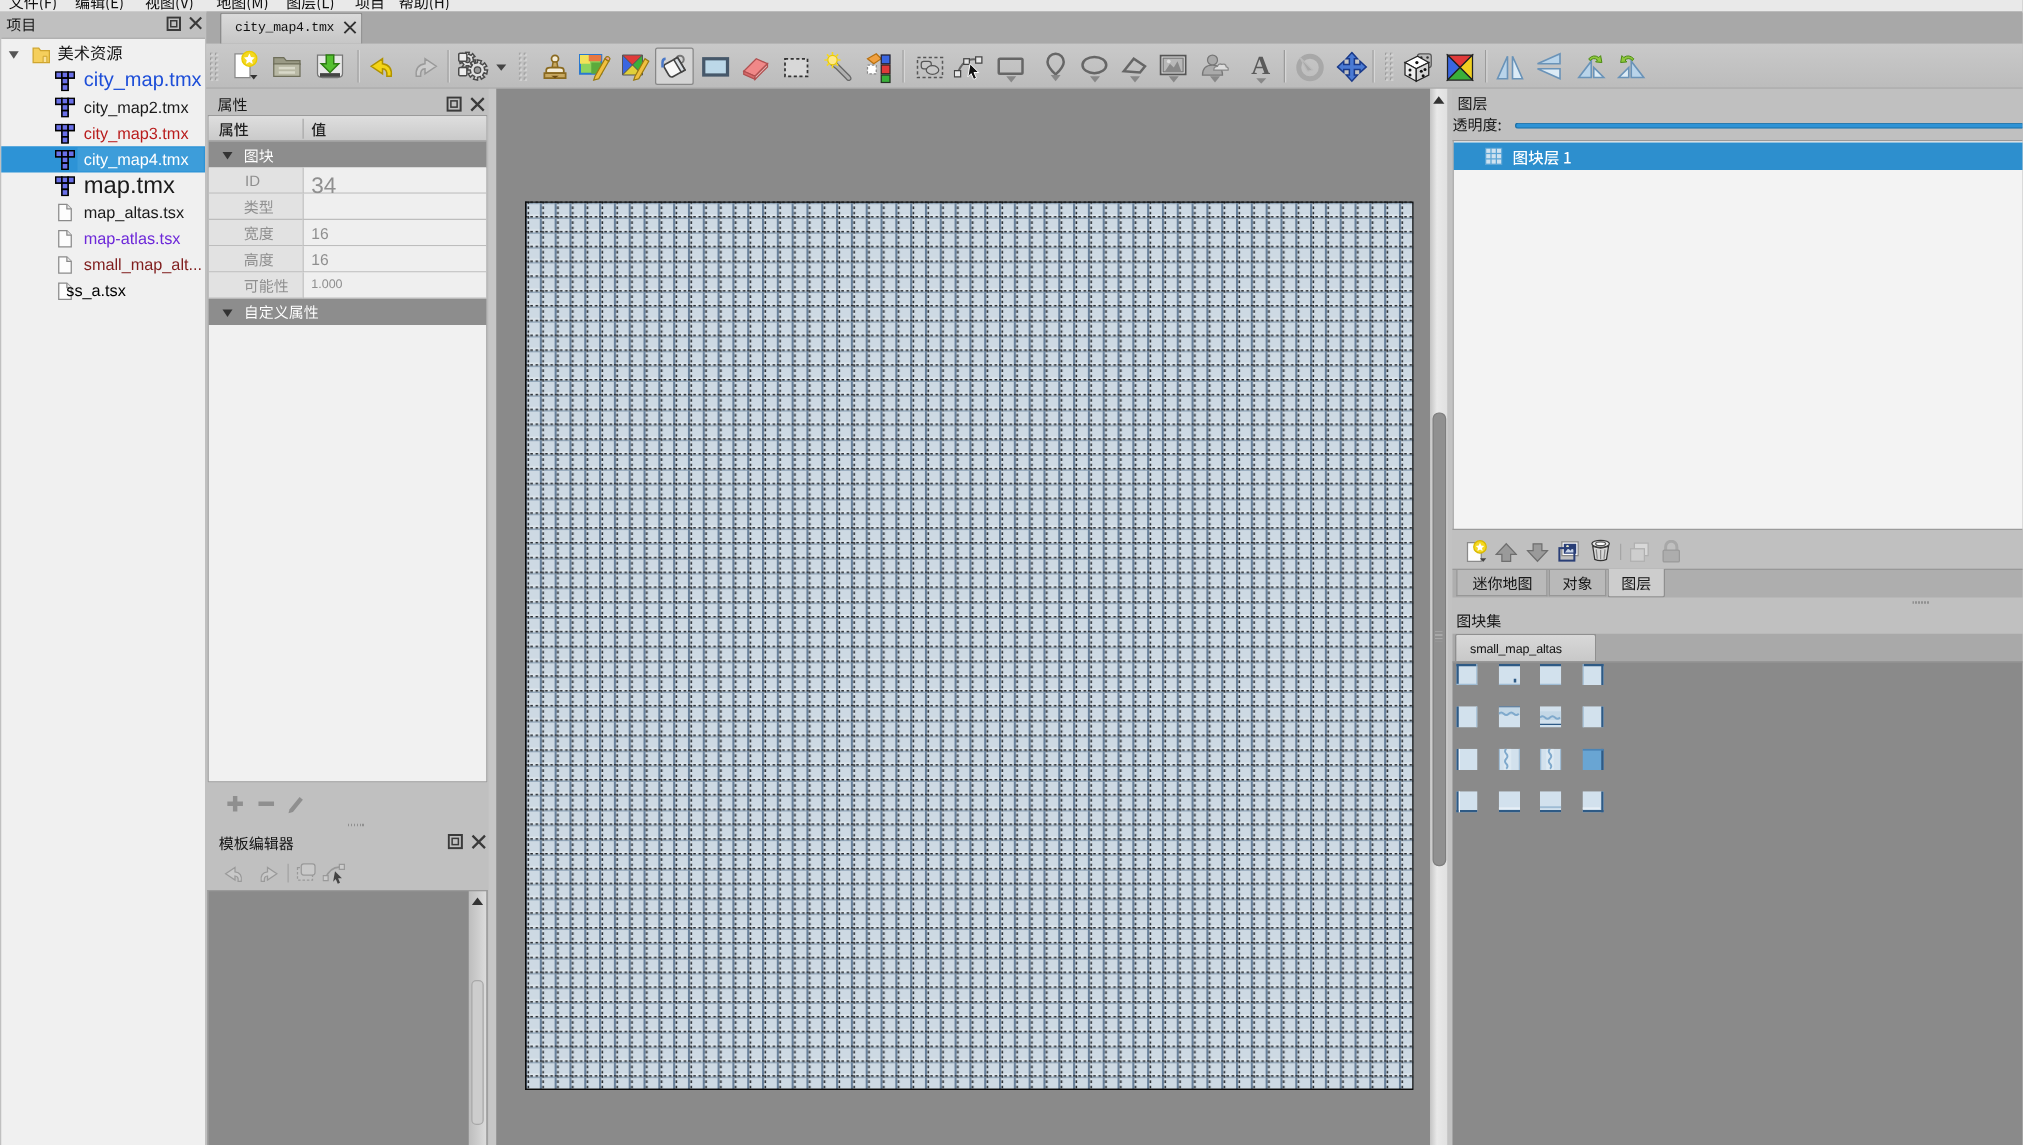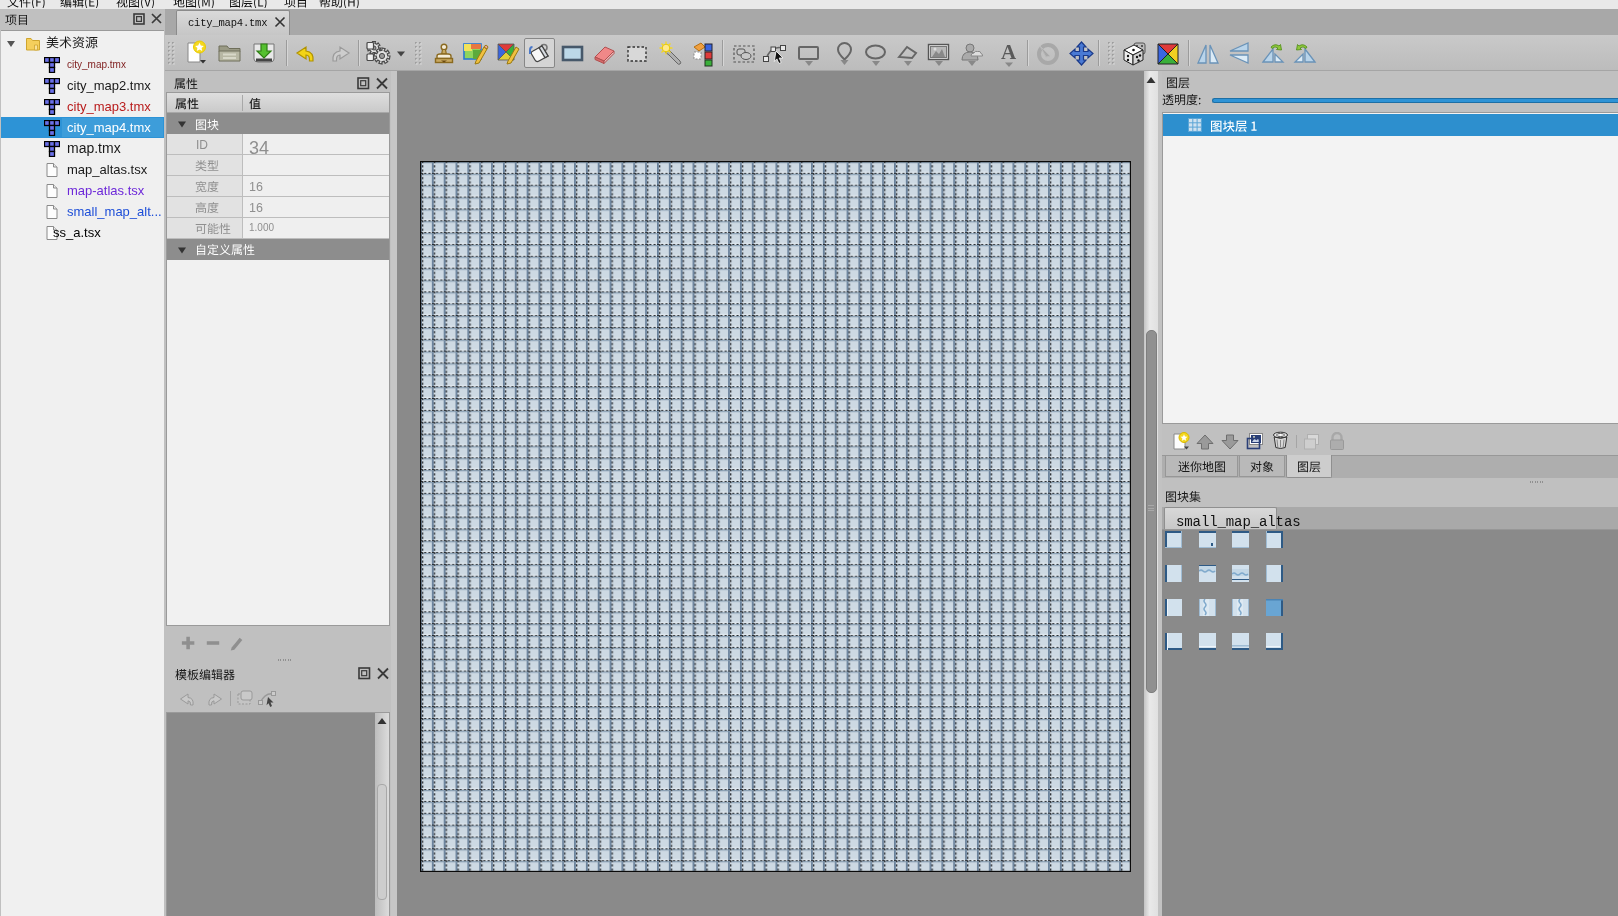--- a/index.html
+++ b/index.html
@@ -49,21 +49,21 @@
 <svg class="ab" style="left:46px;top:34.2px" width="54" height="19" viewBox="0 0 54 19">
     <path transform="translate(0,13.3)" d="M1.3 -9.1H11.7V-8.2H1.3ZM1.9 -7.2H11.2V-6.3H1.9ZM1.1 -3.3H12.2V-2.5H1.1ZM0.7 -5.2H12.4V-4.3H0.7ZM6 -8.6H7V-4.6H6ZM2.9 -10.6 3.8 -11Q4.2 -10.6 4.5 -10.1Q4.8 -9.7 4.9 -9.3L4 -8.9Q3.9 -9.3 3.6 -9.7Q3.3 -10.2 2.9 -10.6ZM9 -11 10.1 -10.7Q9.7 -10.1 9.3 -9.6Q9 -9 8.6 -8.7L7.8 -9Q8 -9.2 8.2 -9.6Q8.5 -9.9 8.7 -10.3Q8.9 -10.7 9 -11ZM5.9 -4.6H6.9Q6.8 -3.7 6.6 -2.9Q6.4 -2.2 6 -1.5Q5.7 -0.9 5 -0.4Q4.4 0.1 3.4 0.4Q2.4 0.8 1 1Q1 0.9 0.9 0.7Q0.8 0.6 0.7 0.4Q0.6 0.2 0.5 0.1Q1.8 -0.1 2.8 -0.4Q3.7 -0.7 4.2 -1.1Q4.8 -1.5 5.2 -2Q5.5 -2.5 5.7 -3.2Q5.8 -3.8 5.9 -4.6ZM7.1 -3.1Q7.7 -1.7 9.1 -0.9Q10.4 -0.1 12.5 0.1Q12.4 0.2 12.3 0.4Q12.1 0.5 12 0.7Q11.9 0.9 11.9 1Q10.5 0.8 9.4 0.3Q8.3 -0.2 7.5 -1Q6.7 -1.8 6.2 -2.9Z M20.3 -7Q20.7 -6.2 21.3 -5.4Q21.9 -4.6 22.6 -3.9Q23.3 -3.1 24.1 -2.5Q24.8 -1.8 25.5 -1.4Q25.4 -1.3 25.2 -1.2Q25.1 -1 24.9 -0.9Q24.8 -0.7 24.7 -0.6Q24 -1.1 23.3 -1.8Q22.6 -2.4 21.9 -3.3Q21.2 -4.1 20.5 -5Q19.9 -5.8 19.4 -6.7ZM18.9 -7 19.8 -6.7Q19.3 -5.7 18.7 -4.8Q18.1 -3.9 17.3 -3.1Q16.6 -2.3 15.8 -1.6Q15 -0.9 14.2 -0.5Q14.1 -0.6 14 -0.7Q13.9 -0.9 13.7 -1.1Q13.6 -1.2 13.5 -1.3Q14.3 -1.7 15.1 -2.3Q15.8 -2.9 16.6 -3.7Q17.3 -4.5 17.9 -5.3Q18.5 -6.1 18.9 -7ZM13.9 -7.6H25.1V-6.7H13.9ZM19 -10.9H20.1V1H19ZM20.9 -10.1 21.6 -10.7Q22 -10.4 22.4 -10.1Q22.9 -9.8 23.3 -9.4Q23.7 -9.1 24 -8.8L23.2 -8.1Q23 -8.4 22.6 -8.8Q22.2 -9.1 21.7 -9.4Q21.3 -9.8 20.9 -10.1Z M27.1 -9.8 27.6 -10.4Q28.1 -10.3 28.6 -10.1Q29.1 -9.8 29.6 -9.6Q30 -9.3 30.3 -9.1L29.8 -8.4Q29.5 -8.6 29.1 -8.8Q28.6 -9.1 28.1 -9.4Q27.6 -9.6 27.1 -9.8ZM26.6 -6.4Q27.4 -6.6 28.4 -7Q29.4 -7.3 30.4 -7.6L30.6 -6.8Q29.6 -6.4 28.7 -6.1Q27.7 -5.8 26.9 -5.5ZM32.3 -10.9 33.2 -10.7Q32.9 -9.9 32.3 -9Q31.8 -8.2 30.9 -7.5Q30.8 -7.6 30.7 -7.7Q30.6 -7.8 30.5 -7.9Q30.3 -8 30.2 -8.1Q31 -8.7 31.5 -9.4Q32 -10.2 32.3 -10.9ZM32.3 -9.7H37.2V-9H31.8ZM37 -9.7H37.2L37.3 -9.8L38 -9.6Q37.8 -9 37.5 -8.5Q37.2 -7.9 37 -7.5L36.1 -7.8Q36.4 -8.1 36.6 -8.6Q36.8 -9.1 37 -9.6ZM28.4 -4.8H36.8V-1.3H35.8V-3.9H29.3V-1.2H28.4ZM32.1 -3.5H33.1Q32.9 -2.6 32.6 -1.8Q32.2 -1.1 31.6 -0.5Q30.9 0.1 29.8 0.4Q28.7 0.8 27.1 1.1Q27 0.9 27 0.8Q26.9 0.6 26.8 0.5Q26.7 0.4 26.6 0.3Q28.2 0.1 29.2 -0.2Q30.2 -0.6 30.8 -1Q31.4 -1.5 31.7 -2.1Q32 -2.7 32.1 -3.5ZM32.7 -1 33.2 -1.7Q33.8 -1.5 34.5 -1.3Q35.2 -1 35.9 -0.8Q36.6 -0.5 37.1 -0.3Q37.7 -0 38.2 0.2L37.6 1Q37.2 0.8 36.6 0.5Q36 0.3 35.3 -0Q34.7 -0.3 34 -0.5Q33.3 -0.8 32.7 -1ZM33.9 -9.3H34.9Q34.7 -8.6 34.5 -8Q34.2 -7.3 33.7 -6.8Q33.2 -6.3 32.5 -5.8Q31.8 -5.4 30.8 -5.1Q30.7 -5.2 30.5 -5.4Q30.4 -5.7 30.2 -5.8Q31.2 -6 31.8 -6.4Q32.5 -6.8 32.9 -7.2Q33.3 -7.7 33.6 -8.2Q33.8 -8.8 33.9 -9.3ZM34.5 -8.4Q34.8 -7.8 35.4 -7.3Q36 -6.8 36.7 -6.5Q37.5 -6.1 38.3 -5.9Q38.2 -5.8 38 -5.6Q37.9 -5.3 37.8 -5.2Q36.9 -5.4 36.1 -5.9Q35.3 -6.3 34.7 -6.9Q34.1 -7.5 33.8 -8.2Z M43.7 -10.3H51.4V-9.4H43.7ZM43.4 -10.3H44.3V-6.7Q44.3 -5.9 44.3 -4.9Q44.2 -3.9 44 -2.8Q43.9 -1.8 43.5 -0.8Q43.2 0.2 42.6 1Q42.5 0.9 42.4 0.8Q42.2 0.7 42.1 0.6Q41.9 0.5 41.8 0.5Q42.3 -0.3 42.7 -1.2Q43 -2.1 43.1 -3.1Q43.3 -4.1 43.3 -5Q43.4 -5.9 43.4 -6.7ZM46 -5.3V-4.1H50V-5.3ZM46 -7.1V-6H50V-7.1ZM45.1 -7.9H50.9V-3.4H45.1ZM45.6 -2.7 46.4 -2.4Q46.2 -1.9 45.9 -1.5Q45.7 -1 45.4 -0.5Q45.1 -0.1 44.8 0.3Q44.7 0.2 44.6 0.1Q44.4 0 44.3 -0.1Q44.1 -0.2 44 -0.2Q44.4 -0.7 44.9 -1.4Q45.3 -2 45.6 -2.7ZM49.2 -2.4 50.1 -2.8Q50.4 -2.4 50.6 -1.9Q50.9 -1.5 51.2 -1Q51.4 -0.6 51.6 -0.3L50.7 0.1Q50.5 -0.2 50.3 -0.6Q50.1 -1.1 49.8 -1.6Q49.5 -2 49.2 -2.4ZM47.5 -9.2 48.5 -9Q48.3 -8.6 48.1 -8.1Q47.9 -7.7 47.8 -7.4L47 -7.6Q47.1 -8 47.2 -8.4Q47.4 -8.9 47.5 -9.2ZM47.4 -3.8H48.4V0Q48.4 0.4 48.3 0.6Q48.2 0.8 47.9 0.9Q47.7 1 47.2 1Q46.8 1 46.1 1Q46.1 0.9 46 0.6Q46 0.4 45.9 0.2Q46.3 0.2 46.7 0.2Q47.1 0.2 47.2 0.2Q47.4 0.2 47.4 0ZM40.1 -10.1 40.7 -10.8Q41.1 -10.6 41.5 -10.3Q41.9 -10.1 42.3 -9.8Q42.6 -9.6 42.9 -9.4L42.3 -8.6Q42.1 -8.8 41.7 -9.1Q41.3 -9.3 40.9 -9.6Q40.5 -9.9 40.1 -10.1ZM39.5 -6.6 40.1 -7.3Q40.4 -7.1 40.8 -6.9Q41.2 -6.6 41.6 -6.4Q42 -6.2 42.3 -6L41.7 -5.2Q41.4 -5.4 41.1 -5.6Q40.7 -5.9 40.3 -6.1Q39.9 -6.4 39.5 -6.6ZM39.8 0.3Q40.1 -0.2 40.4 -0.9Q40.7 -1.6 41.1 -2.4Q41.5 -3.2 41.7 -3.9L42.5 -3.4Q42.3 -2.7 41.9 -1.9Q41.6 -1.2 41.3 -0.5Q41 0.2 40.6 0.9Z" fill="#1a1a1a"></path>
   </svg>
 <svg class="ab" style="left:44px;top:56.5px" width="16" height="16" viewBox="0 0 16 16">
     <rect x="0.5" y="0.5" width="5" height="5" fill="#6a70e8" stroke="#000" stroke-width="1.3"></rect>
     <rect x="5.5" y="0.5" width="5" height="5" fill="#6a70e8" stroke="#000" stroke-width="1.3"></rect>
     <rect x="10.5" y="0.5" width="5" height="5" fill="#6a70e8" stroke="#000" stroke-width="1.3"></rect>
     <rect x="5.5" y="5.5" width="5" height="5" fill="#6a70e8" stroke="#000" stroke-width="1.3"></rect>
     <rect x="5.5" y="10.5" width="5" height="5" fill="#6a70e8" stroke="#000" stroke-width="1.3"></rect>
   </svg>
-<div class="ab" style="left:67px;top:57px;font-size:10px;line-height:15px;color:#7f1d1d;white-space:nowrap">city_map.tmx</div>
+<div class="ab" style="left:67px;top:57px;font-size:16px;line-height:15px;color:#1d4ed8;white-space:nowrap">city_map.tmx</div>
 <svg class="ab" style="left:44px;top:77.5px" width="16" height="16" viewBox="0 0 16 16">
     <rect x="0.5" y="0.5" width="5" height="5" fill="#6a70e8" stroke="#000" stroke-width="1.3"></rect>
     <rect x="5.5" y="0.5" width="5" height="5" fill="#6a70e8" stroke="#000" stroke-width="1.3"></rect>
     <rect x="10.5" y="0.5" width="5" height="5" fill="#6a70e8" stroke="#000" stroke-width="1.3"></rect>
     <rect x="5.5" y="5.5" width="5" height="5" fill="#6a70e8" stroke="#000" stroke-width="1.3"></rect>
     <rect x="5.5" y="10.5" width="5" height="5" fill="#6a70e8" stroke="#000" stroke-width="1.3"></rect>
   </svg>
 <div class="ab" style="left:67px;top:78px;font-size:13px;line-height:15px;color:#1a1a1a;white-space:nowrap">city_map2.tmx</div>
 <svg class="ab" style="left:44px;top:98.5px" width="16" height="16" viewBox="0 0 16 16">
     <rect x="0.5" y="0.5" width="5" height="5" fill="#6a70e8" stroke="#000" stroke-width="1.3"></rect>
@@ -83,36 +83,36 @@
     <rect x="5.5" y="10.5" width="5" height="5" fill="#6a70e8" stroke="#000" stroke-width="1.3"></rect>
   </svg>
 <div class="ab" style="left:67px;top:120px;font-size:13px;line-height:15px;color:#ffffff;white-space:nowrap">city_map4.tmx</div>
 <svg class="ab" style="left:44px;top:140.5px" width="16" height="16" viewBox="0 0 16 16">
     <rect x="0.5" y="0.5" width="5" height="5" fill="#6a70e8" stroke="#000" stroke-width="1.3"></rect>
     <rect x="5.5" y="0.5" width="5" height="5" fill="#6a70e8" stroke="#000" stroke-width="1.3"></rect>
     <rect x="10.5" y="0.5" width="5" height="5" fill="#6a70e8" stroke="#000" stroke-width="1.3"></rect>
     <rect x="5.5" y="5.5" width="5" height="5" fill="#6a70e8" stroke="#000" stroke-width="1.3"></rect>
     <rect x="5.5" y="10.5" width="5" height="5" fill="#6a70e8" stroke="#000" stroke-width="1.3"></rect>
   </svg>
-<div class="ab" style="left:67px;top:141px;font-size:14px;line-height:15px;color:#1a1a1a;white-space:nowrap">map.tmx</div>
+<div class="ab" style="left:67px;top:141px;font-size:19px;line-height:15px;color:#1a1a1a;white-space:nowrap">map.tmx</div>
 <svg class="ab" style="left:44px;top:161.5px" width="16" height="16" viewBox="0 0 16 16">
     <path d="M3 1.5 H9.5 L13 5 V14.5 H3 Z" fill="#fdfdfd" stroke="#8a8a8a" stroke-width="1"></path>
     <path d="M9.5 1.5 L9.5 5 L13 5" fill="#e8e8e8" stroke="#8a8a8a" stroke-width="1"></path>
   </svg>
 <div class="ab" style="left:67px;top:162px;font-size:13px;line-height:15px;color:#1a1a1a;white-space:nowrap">map_altas.tsx</div>
 <svg class="ab" style="left:44px;top:182.5px" width="16" height="16" viewBox="0 0 16 16">
     <path d="M3 1.5 H9.5 L13 5 V14.5 H3 Z" fill="#fdfdfd" stroke="#8a8a8a" stroke-width="1"></path>
     <path d="M9.5 1.5 L9.5 5 L13 5" fill="#e8e8e8" stroke="#8a8a8a" stroke-width="1"></path>
   </svg>
 <div class="ab" style="left:67px;top:183px;font-size:13px;line-height:15px;color:#6d28d9;white-space:nowrap">map-atlas.tsx</div>
 <svg class="ab" style="left:44px;top:203.5px" width="16" height="16" viewBox="0 0 16 16">
     <path d="M3 1.5 H9.5 L13 5 V14.5 H3 Z" fill="#fdfdfd" stroke="#8a8a8a" stroke-width="1"></path>
     <path d="M9.5 1.5 L9.5 5 L13 5" fill="#e8e8e8" stroke="#8a8a8a" stroke-width="1"></path>
   </svg>
-<div class="ab" style="left:67px;top:204px;font-size:13px;line-height:15px;color:#1d4ed8;white-space:nowrap">small_map_alt...</div>
+<div class="ab" style="left:67px;top:204px;font-size:13px;line-height:15px;color:#7f1d1d;white-space:nowrap">small_map_alt...</div>
 <svg class="ab" style="left:44px;top:224.5px" width="16" height="16" viewBox="0 0 16 16">
     <path d="M3 1.5 H9.5 L13 5 V14.5 H3 Z" fill="#fdfdfd" stroke="#8a8a8a" stroke-width="1"></path>
     <path d="M9.5 1.5 L9.5 5 L13 5" fill="#e8e8e8" stroke="#8a8a8a" stroke-width="1"></path>
   </svg>
 <div class="ab" style="left:53px;top:225px;font-size:13px;line-height:15px;color:#000000;white-space:nowrap">ss_a.tsx</div>
 <div class="ab" style="left:165px;top:9px;width:1453px;height:26px;background:#a8a8a8"></div>
 <div class="ab" style="left:176px;top:10px;width:114px;height:25px;background:linear-gradient(#dadada,#c6c6c6);border:1px solid #8b8b8b;border-bottom:none;border-radius:2px 2px 0 0;box-sizing:border-box"></div>
 <div class="ab" style="left:188px;top:17px;font-family:'Liberation Mono',monospace;font-size:10.5px;color:#111;letter-spacing:-0.2px">city_map4.tmx</div>
 <svg class="ab" style="left:274px;top:16px" width="12" height="12" viewBox="0 0 12 12">
     <path d="M1.5 1.5 L10.5 10.5 M10.5 1.5 L1.5 10.5" stroke="#333" stroke-width="1.6"></path>
@@ -594,21 +594,21 @@
 <svg class="ab" style="left:1297px;top:459.3px" width="26" height="18" viewBox="0 0 26 18">
     <path transform="translate(0,12.2)" d="M1 -9.6H11V1H10.1V-8.7H1.9V1H1ZM1.5 -0.4H10.6V0.5H1.5ZM4.5 -3.3 4.9 -3.9Q5.4 -3.8 5.9 -3.6Q6.4 -3.5 6.9 -3.3Q7.4 -3.2 7.7 -3L7.4 -2.4Q7 -2.6 6.5 -2.7Q6 -2.9 5.5 -3.1Q5 -3.2 4.5 -3.3ZM5 -8.5 5.7 -8.2Q5.4 -7.7 4.9 -7.2Q4.5 -6.7 4 -6.2Q3.4 -5.8 2.9 -5.4Q2.9 -5.5 2.8 -5.6Q2.6 -5.7 2.5 -5.8Q2.4 -5.9 2.3 -6Q3.1 -6.4 3.8 -7.1Q4.5 -7.8 5 -8.5ZM8.2 -7.5H8.3L8.5 -7.6L9 -7.3Q8.5 -6.5 7.8 -5.9Q7.1 -5.3 6.2 -4.8Q5.3 -4.3 4.4 -4Q3.4 -3.6 2.5 -3.4Q2.5 -3.5 2.4 -3.7Q2.3 -3.8 2.3 -3.9Q2.2 -4.1 2.1 -4.2Q3 -4.3 3.9 -4.6Q4.8 -4.9 5.6 -5.3Q6.5 -5.8 7.1 -6.3Q7.8 -6.8 8.2 -7.4ZM4.4 -6.9Q5 -6.2 5.8 -5.7Q6.7 -5.2 7.7 -4.8Q8.8 -4.4 9.9 -4.2Q9.8 -4.1 9.6 -3.9Q9.5 -3.7 9.4 -3.6Q8.3 -3.8 7.2 -4.2Q6.2 -4.7 5.3 -5.3Q4.4 -5.9 3.8 -6.6ZM4.7 -7.5H8.4V-6.8H4.2ZM3.3 -1.8 3.7 -2.4Q4.3 -2.4 5 -2.3Q5.7 -2.1 6.3 -2Q7 -1.9 7.6 -1.7Q8.1 -1.6 8.6 -1.4L8.2 -0.7Q7.6 -0.9 6.8 -1.1Q6 -1.4 5 -1.5Q4.1 -1.7 3.3 -1.8Z M13.6 -9.5H14.5V-6Q14.5 -5.2 14.5 -4.3Q14.4 -3.4 14.3 -2.5Q14.1 -1.6 13.9 -0.7Q13.6 0.2 13.2 0.9Q13.1 0.9 12.9 0.8Q12.8 0.7 12.6 0.6Q12.5 0.5 12.4 0.5Q12.8 -0.2 13 -1.1Q13.3 -1.9 13.4 -2.7Q13.5 -3.6 13.6 -4.4Q13.6 -5.3 13.6 -6ZM14.2 -9.5H22.6V-6.5H14.2V-7.3H21.7V-8.7H14.2ZM15.6 -5.5H22.5V-4.7H15.6ZM14.9 -3.4H23.3V-2.6H14.9ZM20.2 -1.9 21 -2.3Q21.3 -1.8 21.7 -1.3Q22.1 -0.7 22.4 -0.2Q22.7 0.3 22.9 0.7L22.1 1.1Q21.9 0.7 21.6 0.2Q21.3 -0.4 20.9 -0.9Q20.6 -1.5 20.2 -1.9ZM15.5 0.8Q15.4 0.7 15.4 0.5Q15.3 0.4 15.3 0.2Q15.2 0 15.1 -0.1Q15.3 -0.1 15.5 -0.3Q15.6 -0.4 15.8 -0.6Q15.9 -0.7 16.1 -1Q16.3 -1.2 16.6 -1.6Q16.8 -1.9 17.1 -2.3Q17.3 -2.7 17.5 -3.1L18.6 -2.9Q18.2 -2.3 17.8 -1.7Q17.4 -1.1 16.9 -0.6Q16.5 -0.1 16.1 0.3V0.3Q16.1 0.3 16 0.4Q15.9 0.4 15.8 0.5Q15.6 0.5 15.5 0.6Q15.5 0.7 15.5 0.8ZM15.5 0.8 15.4 0.1 16 -0.2 21.8 -0.5Q21.8 -0.4 21.9 -0.1Q21.9 0.1 22 0.2Q20.3 0.3 19.2 0.4Q18.1 0.5 17.4 0.5Q16.7 0.6 16.3 0.6Q15.9 0.7 15.8 0.7Q15.6 0.7 15.5 0.8Z" fill="#1a1a1a"></path>
   </svg>
 <div class="ab" style="left:1530px;top:481px;width:14px;height:2px;background:repeating-linear-gradient(90deg,#909090 0 1px,transparent 1px 2.4px)"></div>
 <div class="ab" style="left:1162px;top:486px;width:456px;height:430px;background:#c0c0c0"></div>
 <svg class="ab" style="left:1165px;top:488.8px" width="38" height="18" viewBox="0 0 38 18">
     <path transform="translate(0,12.2)" d="M1 -9.6H11V1H10.1V-8.7H1.9V1H1ZM1.5 -0.4H10.6V0.5H1.5ZM4.5 -3.3 4.9 -3.9Q5.4 -3.8 5.9 -3.6Q6.4 -3.5 6.9 -3.3Q7.4 -3.2 7.7 -3L7.4 -2.4Q7 -2.6 6.5 -2.7Q6 -2.9 5.5 -3.1Q5 -3.2 4.5 -3.3ZM5 -8.5 5.7 -8.2Q5.4 -7.7 4.9 -7.2Q4.5 -6.7 4 -6.2Q3.4 -5.8 2.9 -5.4Q2.9 -5.5 2.8 -5.6Q2.6 -5.7 2.5 -5.8Q2.4 -5.9 2.3 -6Q3.1 -6.4 3.8 -7.1Q4.5 -7.8 5 -8.5ZM8.2 -7.5H8.3L8.5 -7.6L9 -7.3Q8.5 -6.5 7.8 -5.9Q7.1 -5.3 6.2 -4.8Q5.3 -4.3 4.4 -4Q3.4 -3.6 2.5 -3.4Q2.5 -3.5 2.4 -3.7Q2.3 -3.8 2.3 -3.9Q2.2 -4.1 2.1 -4.2Q3 -4.3 3.9 -4.6Q4.8 -4.9 5.6 -5.3Q6.5 -5.8 7.1 -6.3Q7.8 -6.8 8.2 -7.4ZM4.4 -6.9Q5 -6.2 5.8 -5.7Q6.7 -5.2 7.7 -4.8Q8.8 -4.4 9.9 -4.2Q9.8 -4.1 9.6 -3.9Q9.5 -3.7 9.4 -3.6Q8.3 -3.8 7.2 -4.2Q6.2 -4.7 5.3 -5.3Q4.4 -5.9 3.8 -6.6ZM4.7 -7.5H8.4V-6.8H4.2ZM3.3 -1.8 3.7 -2.4Q4.3 -2.4 5 -2.3Q5.7 -2.1 6.3 -2Q7 -1.9 7.6 -1.7Q8.1 -1.6 8.6 -1.4L8.2 -0.7Q7.6 -0.9 6.8 -1.1Q6 -1.4 5 -1.5Q4.1 -1.7 3.3 -1.8Z M16.8 -8.1H22.6V-4.1H21.7V-7.2H16.8ZM16.5 -4.6H23.4V-3.7H16.5ZM20.2 -4.2Q20.6 -2.7 21.4 -1.5Q22.3 -0.4 23.6 0.2Q23.5 0.3 23.4 0.4Q23.3 0.6 23.2 0.7Q23.1 0.9 23 1Q22.1 0.5 21.4 -0.2Q20.7 -0.9 20.2 -1.9Q19.7 -2.9 19.4 -4.1ZM19 -10H19.9V-5.9Q19.9 -4.9 19.7 -3.9Q19.6 -3 19.2 -2.1Q18.9 -1.2 18.1 -0.4Q17.3 0.3 16.1 1Q16 0.9 15.9 0.7Q15.8 0.6 15.7 0.5Q15.6 0.4 15.5 0.3Q16.7 -0.3 17.4 -1Q18.1 -1.7 18.4 -2.5Q18.8 -3.3 18.9 -4.1Q19 -5 19 -5.9ZM12.6 -7.2H16.2V-6.3H12.6ZM14.1 -9.9H14.9V-2.2H14.1ZM12.4 -2Q12.9 -2.1 13.5 -2.4Q14.2 -2.6 14.9 -2.9Q15.5 -3.2 16.2 -3.5L16.4 -2.7Q15.5 -2.3 14.5 -1.8Q13.6 -1.4 12.8 -1.1Z M24.6 -2.7H35.4V-1.9H24.6ZM26.7 -7.3H34.1V-6.6H26.7ZM26.7 -5.8H34.2V-5.2H26.7ZM29.9 -8.3H30.7V-4H29.9ZM29.5 -3.5H30.4V0.9H29.5ZM29.3 -2.5 30 -2.1Q29.6 -1.6 29 -1.2Q28.4 -0.8 27.7 -0.4Q27 0 26.3 0.3Q25.6 0.6 24.9 0.8Q24.8 0.7 24.7 0.4Q24.5 0.2 24.3 0.1Q25 -0.1 25.7 -0.4Q26.4 -0.6 27.1 -1Q27.8 -1.3 28.3 -1.7Q28.9 -2.1 29.3 -2.5ZM30.6 -2.5Q31 -2.1 31.6 -1.7Q32.2 -1.3 32.9 -1Q33.5 -0.7 34.2 -0.4Q34.9 -0.2 35.6 -0Q35.5 0.1 35.4 0.2Q35.3 0.3 35.2 0.5Q35.1 0.6 35 0.7Q34.4 0.5 33.7 0.2Q32.9 -0.1 32.3 -0.4Q31.6 -0.8 31 -1.2Q30.4 -1.6 29.9 -2.1ZM27.2 -10.1 28.1 -9.9Q27.6 -9 26.8 -8Q26.1 -7 25 -6.1Q24.9 -6.2 24.8 -6.3Q24.7 -6.4 24.6 -6.5Q24.5 -6.6 24.4 -6.7Q25 -7.2 25.6 -7.8Q26.1 -8.4 26.5 -9Q26.9 -9.6 27.2 -10.1ZM29.6 -9.9 30.4 -10.1Q30.6 -9.8 30.8 -9.4Q31.1 -8.9 31.2 -8.6L30.3 -8.4Q30.2 -8.7 30 -9.1Q29.8 -9.5 29.6 -9.9ZM26.4 -4.4H35V-3.6H26.4ZM27 -8.8H34.6V-8.1H27V-3.3H26.1V-8.2L26.6 -8.8Z" fill="#1a1a1a"></path>
   </svg>
 <div class="ab" style="left:1162px;top:507px;width:456px;height:22px;background:#a9a9a9"></div>
 <div class="ab" style="left:1164px;top:507px;width:113px;height:22px;background:linear-gradient(#d8d8d8,#c8c8c8);border:1px solid #8f8f8f;border-bottom:none;border-radius:2px 2px 0 0;box-sizing:border-box"></div>
-<div class="ab" style="left:1176px;top:514px;font-family:Liberation Mono, monospace;font-size:14px;color:#111;letter-spacing:-0.1px">small_map_altas</div>
+<div class="ab" style="left:1176px;top:514px;font-family:Liberation Sans, sans-serif;font-size:10px;color:#111;letter-spacing:-0.1px">small_map_altas</div>
 <div class="ab" style="left:1162px;top:529px;width:456px;height:387px;background:#8a8a8a;border-top:1px solid #979797;box-sizing:border-box"></div>
 <svg class="ab" style="left:1165px;top:531px" width="17" height="17" viewBox="0 0 17 17">
     <rect x="0" y="0" width="17" height="17" fill="#d2e1ed"></rect>
     <rect x="0" y="0" width="2" height="17" fill="#2e5a85"></rect>
     <rect x="0" y="0" width="17" height="2" fill="#2e5a85"></rect>
     <rect x="16" y="0" width="1" height="17" fill="#9fbcd4"></rect>
     <rect x="0" y="16" width="17" height="1" fill="#9fbcd4"></rect>
   </svg>
 <svg class="ab" style="left:1198.5px;top:531px" width="17" height="17" viewBox="0 0 17 17">
     <rect x="0" y="0" width="17" height="17" fill="#d2e1ed"></rect>

